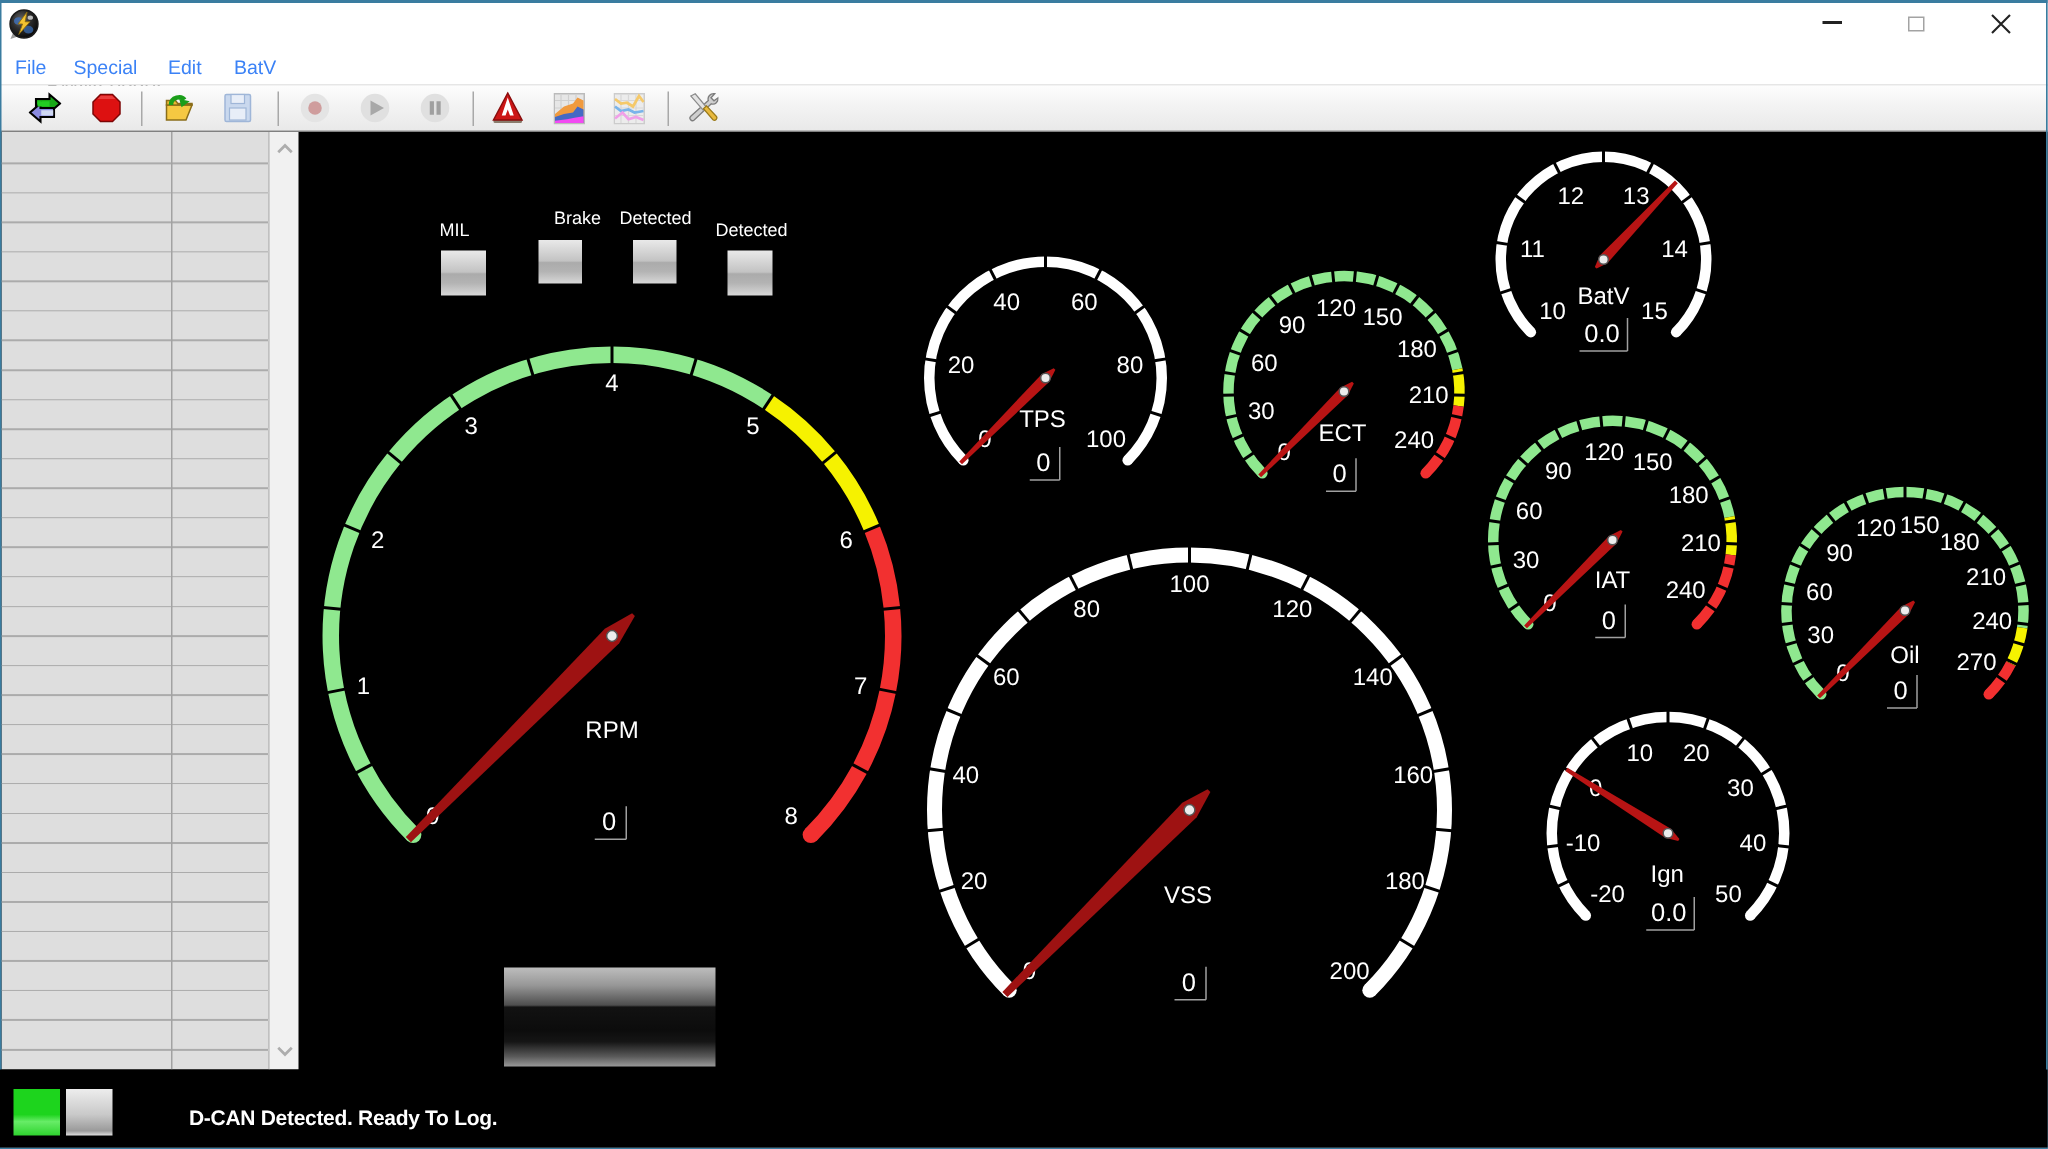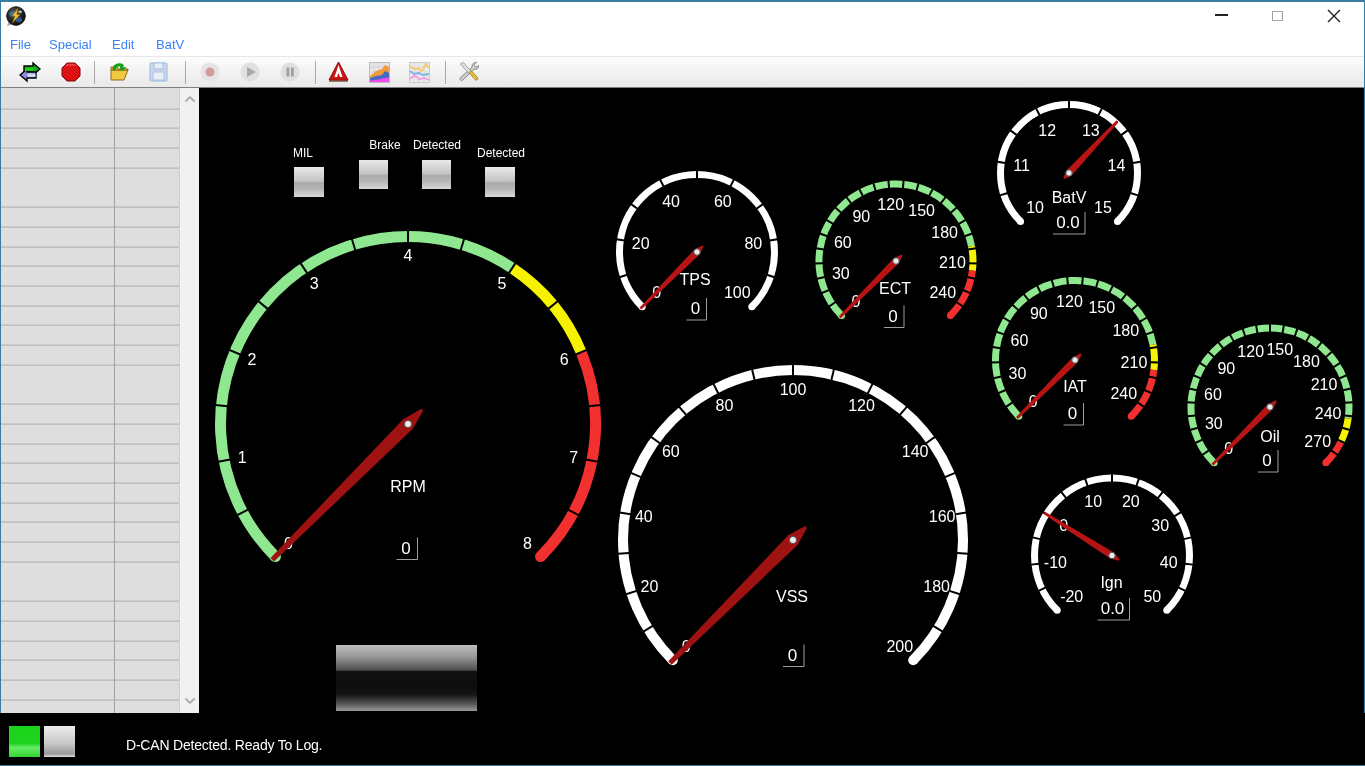--- a/index.html
+++ b/index.html
@@ -23,21 +23,21 @@
   background-position:0 1.6px; }
 .coldiv { position:absolute; left:114px; top:88px; width:1px; height:625px; background:#a2a2a2; }
 .sbar { position:absolute; left:179px; top:88px; width:20px; height:625px; background:#f1f1f1; border-left:1px solid #cfcfcf;}
 .ind-lbl { position:absolute; color:#fff; font-size:12px; text-align:center; width:60px; }
 .ind-sq { position:absolute; width:30px; height:30px;
   background:linear-gradient(180deg,#e9e9e9 0%,#c3c3c3 48%,#ababab 52%,#b3b3b3 72%,#d8d8d8 100%); }
 .pill { position:absolute; left:336px; top:645px; width:141px; height:66px;
   background:linear-gradient(180deg,#bdbdbd 0%,#979797 18%,#4e4e4e 38%,#121212 40%,#0c0c0c 63%,#151515 75%,#5a5a5a 90%,#999 100%); }
 .statusbar { position:absolute; left:0px; top:713px; width:1365px; height:52px; background:#000; }
 .led { position:absolute; width:31px; height:31px; top:13px; }
-.sb-text { position:absolute; left:126px; top:24px; color:#fff; font-size:14px; letter-spacing:-0.2px; }
+.sb-text { position:absolute; left:126px; top:24px; color:#fff; font-size:14px; letter-spacing:-0.2px;font-weight:bold; }
 svg text { font-family:"Liberation Sans", sans-serif; }
 </style>
 </head>
 <body>
 <div class="win">
 
   <div class="titlebar">
     <svg class="abs" style="left:6px;top:6px" width="20" height="21" viewBox="0 0 20 21">
       <defs>
         <radialGradient id="sph" cx="40%" cy="35%" r="65%">

